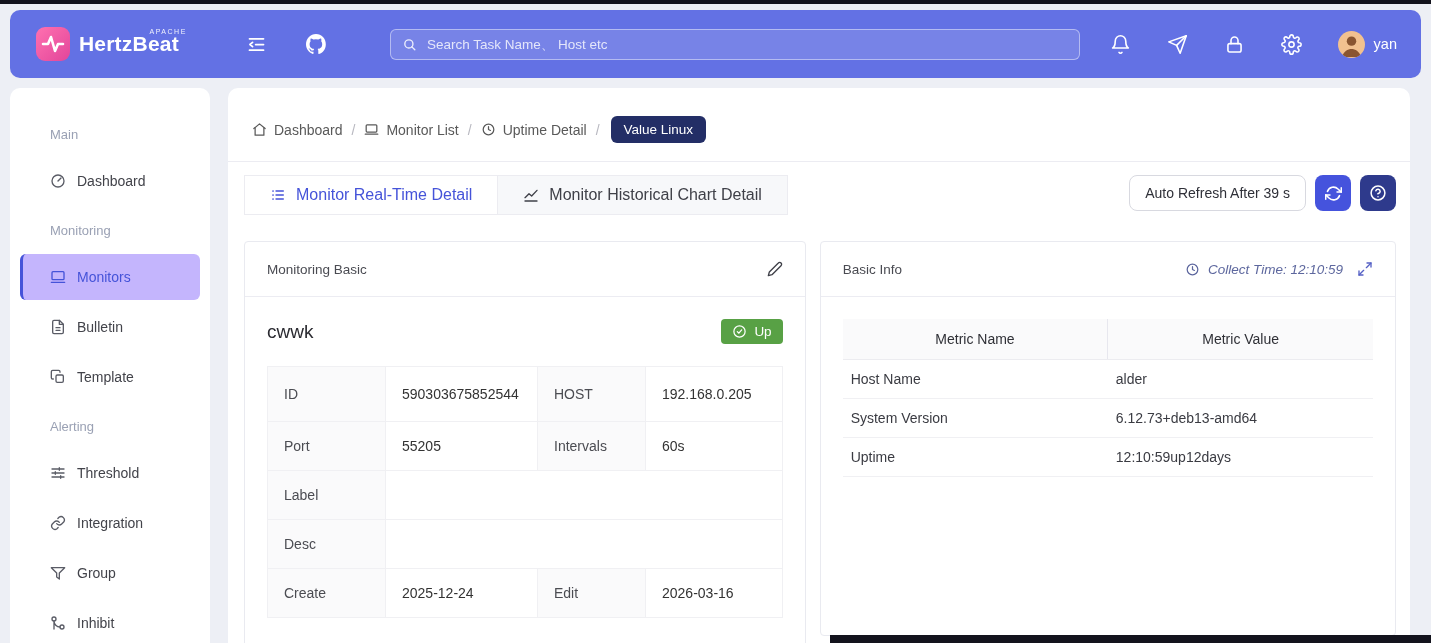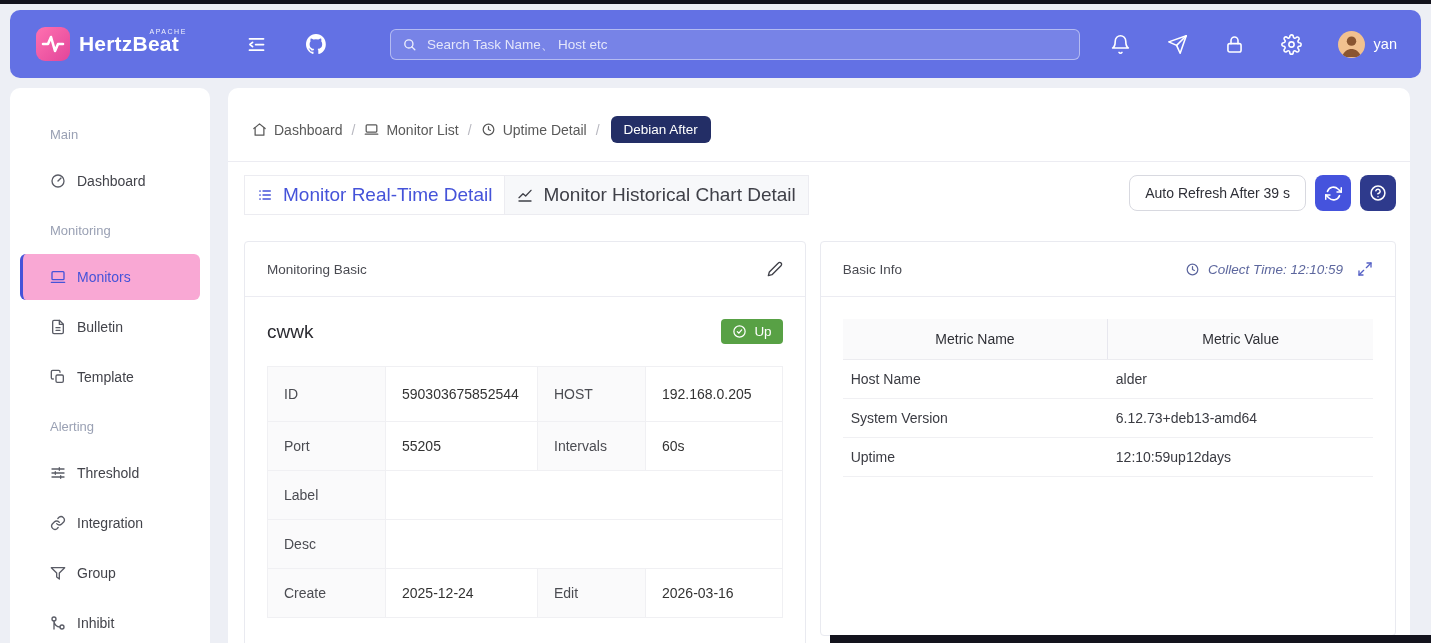--- a/index.html
+++ b/index.html
@@ -40,36 +40,36 @@
     display:flex; align-items:flex-end; justify-content:center; }
   .user-name { font-size:14.5px; }
 
   
   .sidebar { position:absolute; left:10px; top:88px; width:200px; height:555px; background:#fff;
     border-radius:10px 10px 0 0; padding-top:24px; z-index:5; }
   .side-label { height:46px; line-height:46px; padding-left:40px; font-size:13px; color:#9aa1b4; }
   .side-item { height:46px; margin:0 10px 4px 10px; border-radius:6px; display:flex; align-items:center;
     gap:11px; padding-left:30px; font-size:14px; color:#42434a; cursor:pointer; }
   .side-item .icon { color:#5a5c66; }
-  .side-item.active { background:#f9a8d4; color:#4553d9; border-left:3px solid #4553d9; padding-left:27px; }
+  .side-item.active { background:#c4b5fd; color:#4553d9; border-left:3px solid #4553d9; padding-left:27px; }
   .side-item.active .icon { color:#4553d9; }
 
   
   .main { position:absolute; left:228px; top:88px; width:1182px; height:555px; background:#fff;
     border-radius:10px 10px 0 0; z-index:4; }
   .breadcrumb { display:flex; align-items:center; gap:9px; padding:28px 24px 18px 24px;
     border-bottom:1px solid #ececf2; font-size:14px; color:#595959; }
   .crumb { display:flex; align-items:center; gap:7px; cursor:pointer; }
   .crumb .icon { color:#595959; }
   .crumb-sep { color:#b8b8c0; }
   .crumb-badge { background:#232e66; color:#fff; padding:6px 13px; border-radius:6px; font-size:13.5px; margin-left:2px; }
 
   .toolbar { display:flex; align-items:flex-start; justify-content:space-between; padding:13px 14px 0 16px; }
   .tabs { display:flex; }
-  .tab { height:40px; padding:0 12px; display:flex; align-items:center; gap:10px; font-size:19px;
+  .tab { height:40px; padding:0 25px; display:flex; align-items:center; gap:10px; font-size:16px;
     background:#f7f8fa; border:1px solid #ececf1; color:#3f4048; cursor:pointer; }
   .tab + .tab { border-left:none; }
   .tab.active { background:#fff; color:#4553d9; }
   .toolbar-right { display:flex; gap:9px; align-items:center;justify-content:center; }
   .auto-refresh { height:36px; padding:0 15px; border:1px solid #d8d9e0; border-radius:8px; background:#fff;
     display:flex; align-items:center; font-size:14px; color:#2f3038; cursor:pointer; }
   .icon-btn { width:36px; height:36px; border-radius:8px; display:flex; align-items:center; justify-content:center;
     color:#fff; cursor:pointer; border:none; }
   .icon-btn.refresh { background:#4553dd; }
   .icon-btn.help { background:#2e3a8c; }
@@ -306,21 +306,21 @@
     <span class="crumb">
       <span class="icon">
         <svg width="15" height="15" viewBox="0 0 24 24" fill="none" stroke="currentColor" stroke-width="2" stroke-linecap="round" stroke-linejoin="round">
             <circle cx="12" cy="12" r="8.5"></circle>
             <polyline points="12 7.5 12 12 15 13.5"></polyline>
           </svg>
       </span>
       <span>Uptime Detail</span>
     </span>
     <span class="crumb-sep">/</span>
-    <span class="crumb-badge">Debian After</span>
+    <span class="crumb-badge">Value Linux</span>
   </div>
 
   <div class="toolbar">
     <div class="tabs">
       <div class="tab active">
         <span class="icon">
           <svg width="16" height="16" viewBox="0 0 24 24" fill="none" stroke="currentColor" stroke-width="2" stroke-linecap="round">
               <line x1="9" y1="6" x2="20" y2="6"></line>
               <line x1="9" y1="12" x2="20" y2="12"></line>
               <line x1="9" y1="18" x2="20" y2="18"></line>

